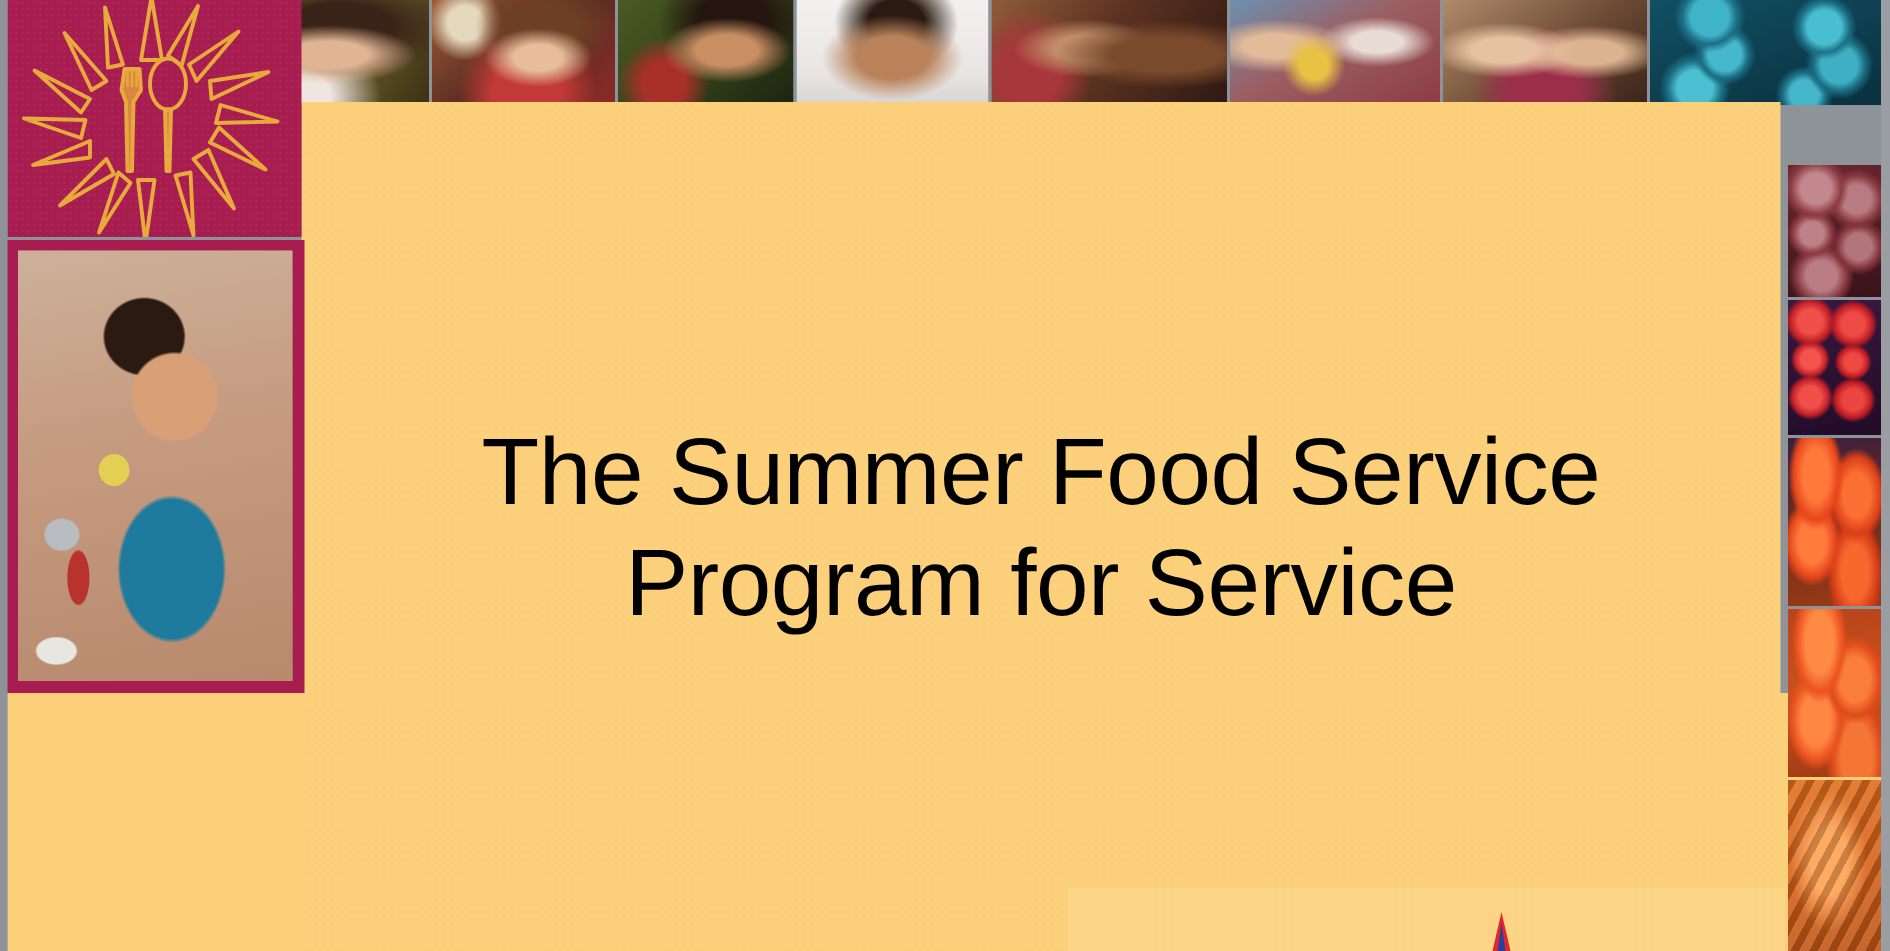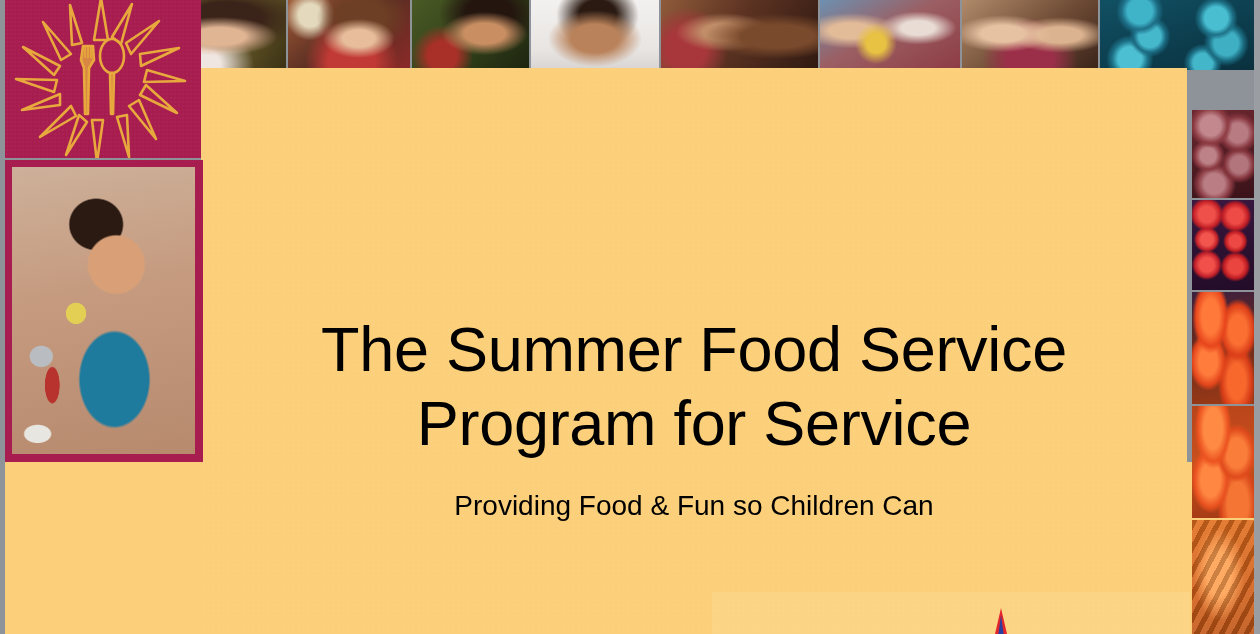--- a/index.html
+++ b/index.html
@@ -146,21 +146,20 @@
     position: absolute;
     left: 201px; top: 278px;
     width: 986px;
     text-align: center;
     color: #000;
     font-size: 63px;
     line-height: 74px;
     font-weight: 400;
     letter-spacing: -0.3px;
     z-index: 40;
-    margin-top: 34px;
   }
   .subtitle {
     position: absolute;
     left: 201px; top: 487px;
     width: 986px;
     text-align: center;
     color: #000;
     font-size: 28px;
     line-height: 37px;
     font-weight: 400;
@@ -377,21 +376,20 @@
     <div class="childphoto">
       <div class="ph p-child"></div>
     </div>
   </div>
 
   <div class="title">
     <div>The Summer Food Service</div>
     <div>Program for Service</div>
   </div>
   <div class="subtitle">
-    <div>Providing Food &amp; Fun so Children Can</div>
   </div>
 
   <div class="rightstrip">
     <div class="cell" style="height:108px">
         <div class="ph f-blue"></div>
       </div>
     <div class="cell" style="height:88px">
         <div class="ph f-grape"></div>
       </div>
     <div class="cell" style="height:90px">

